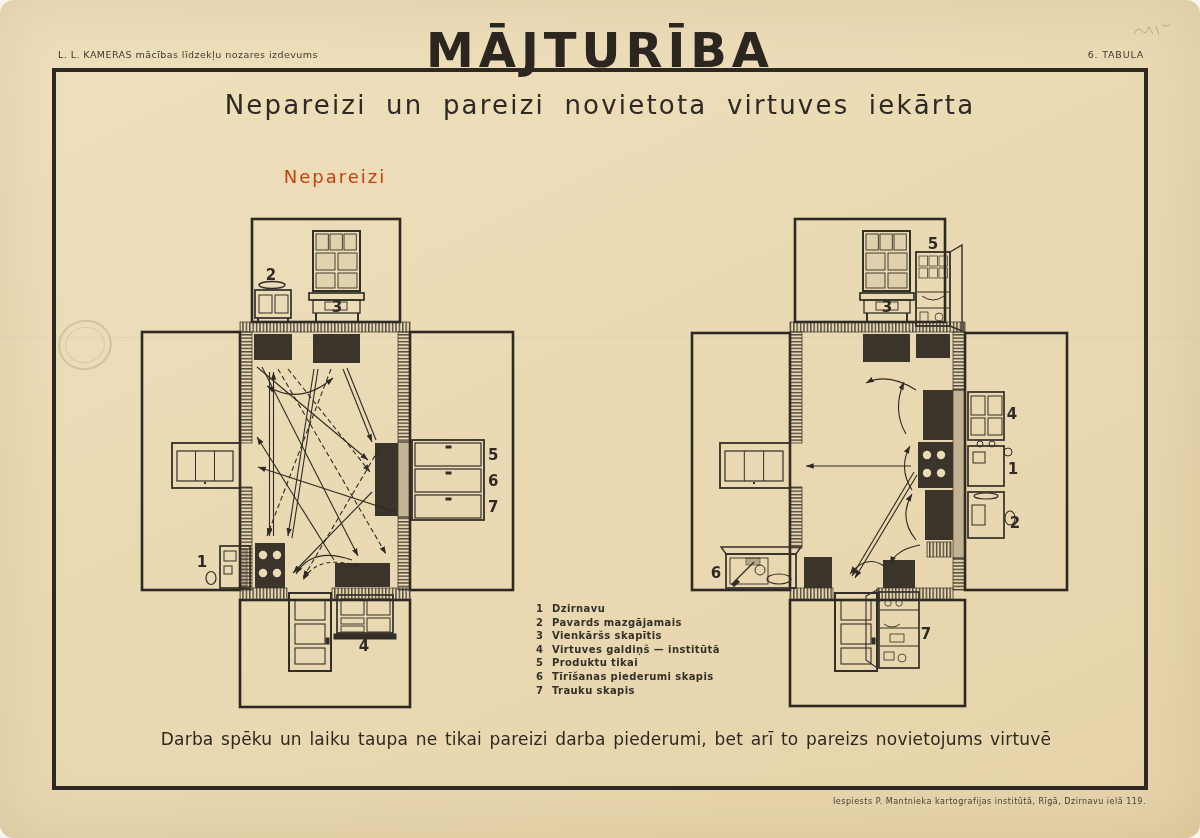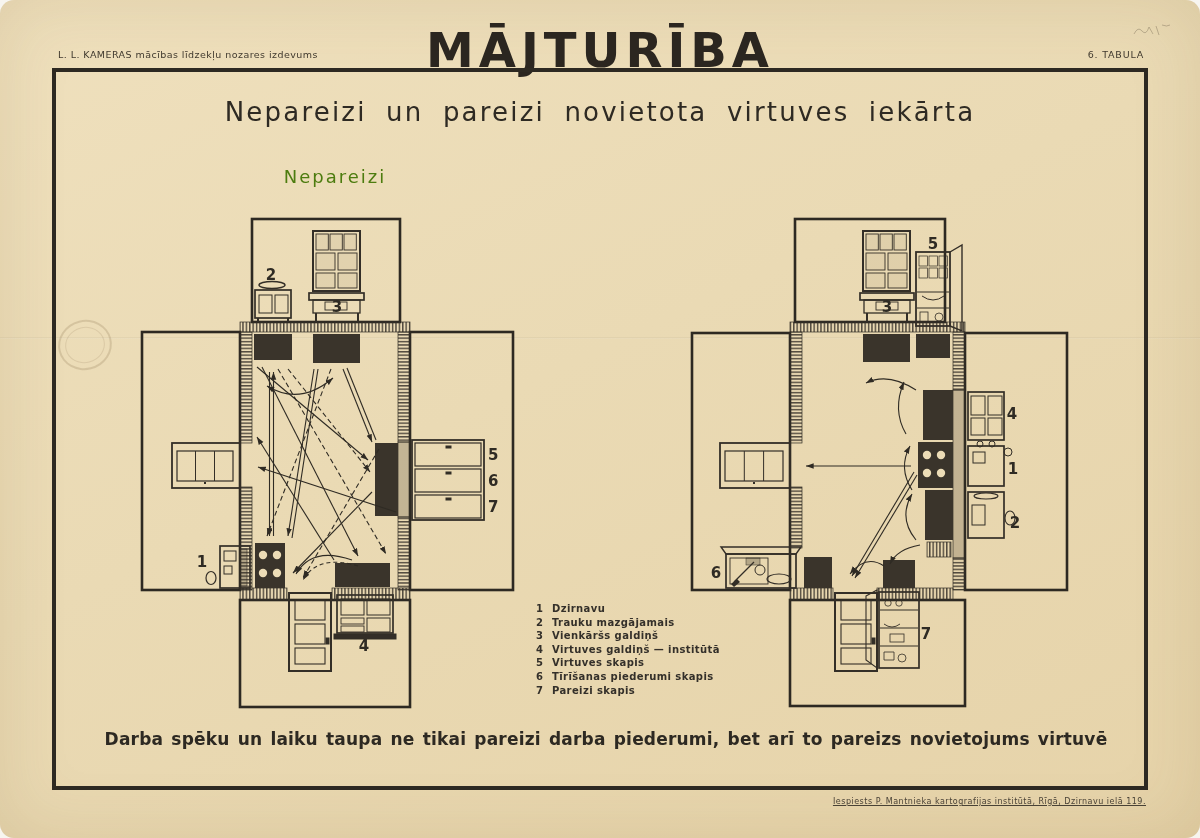--- a/index.html
+++ b/index.html
@@ -11,32 +11,32 @@
   .crease{position:absolute;left:0;right:0;top:337px;height:2px;
           background:linear-gradient(to bottom,rgba(110,95,60,.10),rgba(255,255,255,.14));}
   .stamp{position:absolute;left:58px;top:320px;width:50px;height:46px;border-radius:50%;
          border:2px solid rgba(130,108,72,.22);transform:rotate(-14deg);}
   .stamp::after{content:"";position:absolute;inset:5px;border-radius:50%;border:1px solid rgba(130,108,72,.16);}
   .frame{position:absolute;left:52px;top:68px;width:1088px;height:714px;border:4px solid #2d2922;}
   .publisher{position:absolute;left:58px;top:49px;font-size:9.5px;letter-spacing:.45px;color:#40392e;}
   .table-no{position:absolute;right:56px;top:49px;font-size:9.5px;letter-spacing:.8px;color:#40392e;text-align:center;}
   .big-title{position:absolute;left:0;right:0;top:22px;text-align:center;
              font-size:48px;font-weight:bold;letter-spacing:5px;color:#2b2620;}
-  .main-title{position:absolute;left:0;right:0;top:97px;text-align:center;
+  .main-title{position:absolute;left:0;right:0;top:90px;text-align:center;
               font-size:26px;letter-spacing:2.2px;word-spacing:9px;color:#2e2a23;}
-  .diag-label{position:absolute;top:166px;text-align:center;font-size:18px;letter-spacing:2px;color:#4d7c0f;}
+  .diag-label{position:absolute;top:166px;text-align:center;font-size:18px;letter-spacing:2px;color:#c2410c;}
   .diag-label.l{left:140px;width:390px;}
   .diag-label.r{left:690px;width:380px;}
   .legend{position:absolute;left:536px;top:603px;font-size:10px;font-weight:bold;
           letter-spacing:.4px;color:#34302a;}
   .legend-row{display:flex;margin-bottom:2.6px;}
   .legend-num{width:9px;margin-right:7px;}
   .caption{position:absolute;left:12px;right:0;top:729px;text-align:center;
-           font-size:17px;letter-spacing:.2px;word-spacing:2px;color:#2d2922;font-weight:bold;}
-  .imprint{position:absolute;right:54px;top:797px;font-size:8px;letter-spacing:.5px;color:#494236;text-decoration:underline;}
+           font-size:17px;letter-spacing:.2px;word-spacing:2px;color:#2d2922;}
+  .imprint{position:absolute;right:54px;top:797px;font-size:8px;letter-spacing:.5px;color:#494236;}
   .pencil{position:absolute;right:28px;top:22px;opacity:.55;}
   svg.diag{position:absolute;}
   svg.diag text{font-family:"DejaVu Sans","Liberation Sans",sans-serif;font-weight:bold;
                 font-size:15px;fill:#2f2b24;}
 </style>
 </head>
 <body>
 
 <div class="page">
   <div class="paper"></div>
@@ -365,39 +365,39 @@
     </g>
   </svg>
 
   <div class="legend">
     <div class="legend-row">
       <span class="legend-num">1</span>
       <span>Dzirnavu</span>
     </div>
     <div class="legend-row">
       <span class="legend-num">2</span>
-      <span>Trauku mazgājamais</span>
+      <span>Pavards mazgājamais</span>
     </div>
     <div class="legend-row">
       <span class="legend-num">3</span>
-      <span>Vienkāršs galdiņš</span>
+      <span>Vienkāršs skapītis</span>
     </div>
     <div class="legend-row">
       <span class="legend-num">4</span>
       <span>Virtuves galdiņš — institūtā</span>
     </div>
     <div class="legend-row">
       <span class="legend-num">5</span>
-      <span>Virtuves skapis</span>
+      <span>Produktu tikai</span>
     </div>
     <div class="legend-row">
       <span class="legend-num">6</span>
       <span>Tīrīšanas piederumi skapis</span>
     </div>
     <div class="legend-row">
       <span class="legend-num">7</span>
-      <span>Pareizi skapis</span>
+      <span>Trauku skapis</span>
     </div>
   </div>
 
   <div class="caption">Darba spēku un laiku taupa ne tikai pareizi darba piederumi, bet arī to pareizs novietojums virtuvē</div>
   <div class="imprint">Iespiests P. Mantnieka kartografijas institūtā, Rīgā, Dzirnavu ielā 119.</div>
 </div>
 
 </body></html>

